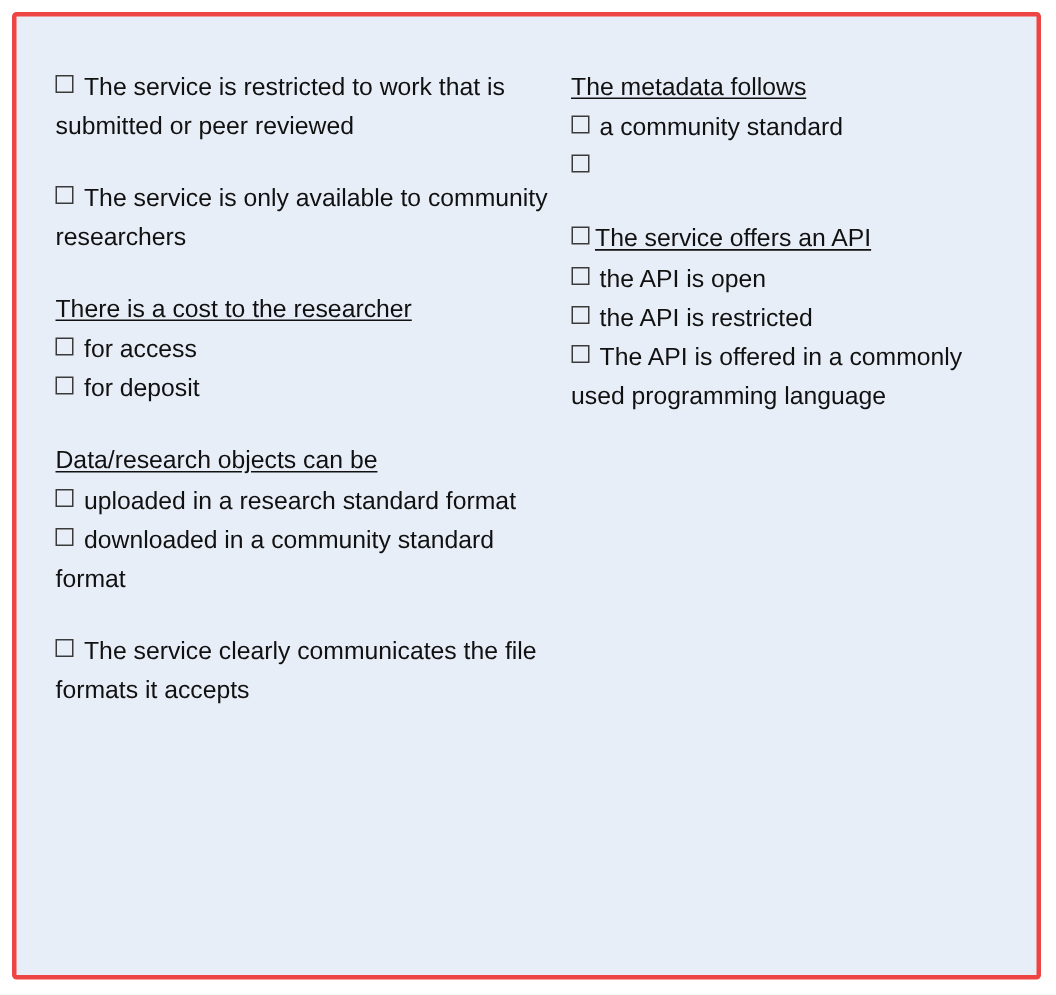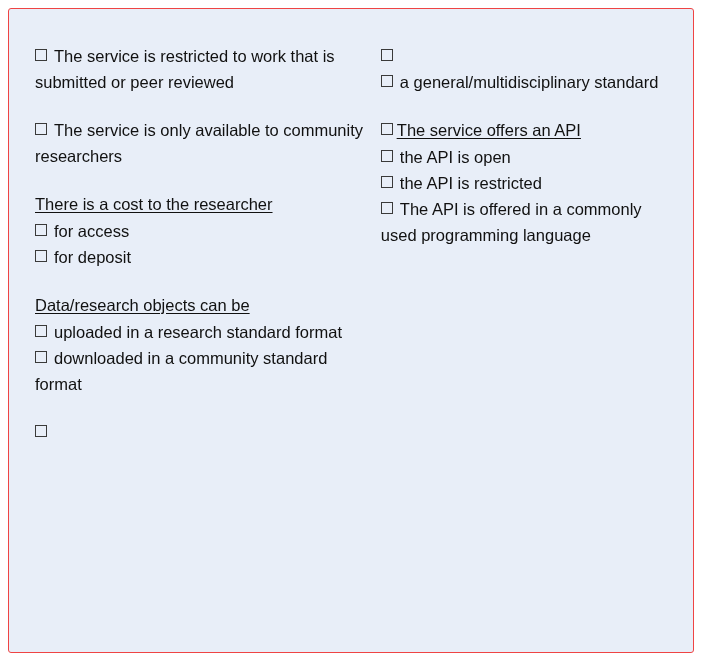--- a/index.html
+++ b/index.html
@@ -13,21 +13,21 @@
     font-family: "Liberation Sans", sans-serif;
   }
   #checklist-panel {
     position: absolute;
     left: 8px;
     top: 8px;
     width: 686px;
     height: 645px;
     box-sizing: border-box;
     background: #e8eef8;
-    border: 1px solid #ef4444;
+    border: 3px solid #ef4444;
     border-radius: 3px;
     overflow: hidden;
   }
   .columns {
     display: flex;
     flex-direction: row;
     padding: 34px 22px 0 26px;
     box-sizing: border-box;
     height: 100%;
   }
@@ -132,34 +132,35 @@
           <span class="box"></span><span class="txt">uploaded in a research standard format</span>
         </div>
         <div class="item wrap">
           <span class="box"></span><span class="txt">downloaded in a community standard format</span>
         </div>
       </div>
 
 
       <div class="group">
         <div class="item wrap">
-          <span class="box"></span>
+          <span class="box"></span><span class="txt">The service clearly communicates the file formats it accepts</span>
         </div>
       </div>
 
     </div>
 
     <div class="col col-right">
 
       <div class="group">
+        <div class="group-heading">The metadata follows</div>
         <div class="item">
-          <span class="box"></span>
+          <span class="box"></span><span class="txt">a community standard</span>
         </div>
         <div class="item wrap">
-          <span class="box"></span><span class="txt">a general/multidisciplinary standard</span>
+          <span class="box"></span>
         </div>
       </div>
 
       <div class="group">
         <div class="group-heading with-box">
           <span class="hdr-box"></span><span class="hdr-text">The service offers an API</span>
         </div>
         <div class="item">
           <span class="box"></span><span class="txt">the API is open</span>
         </div>

